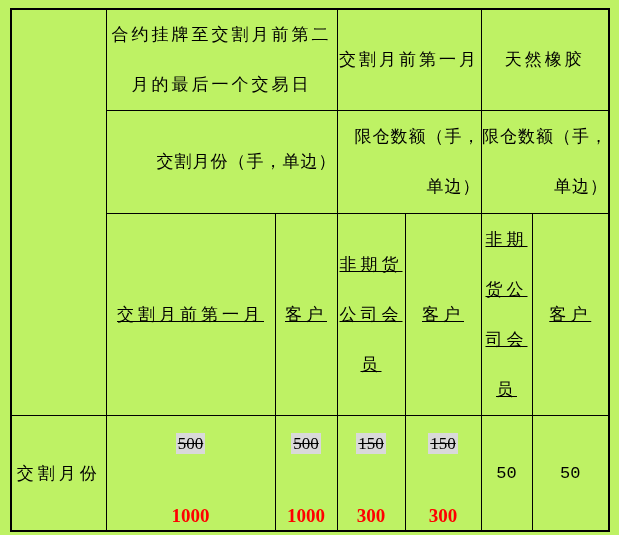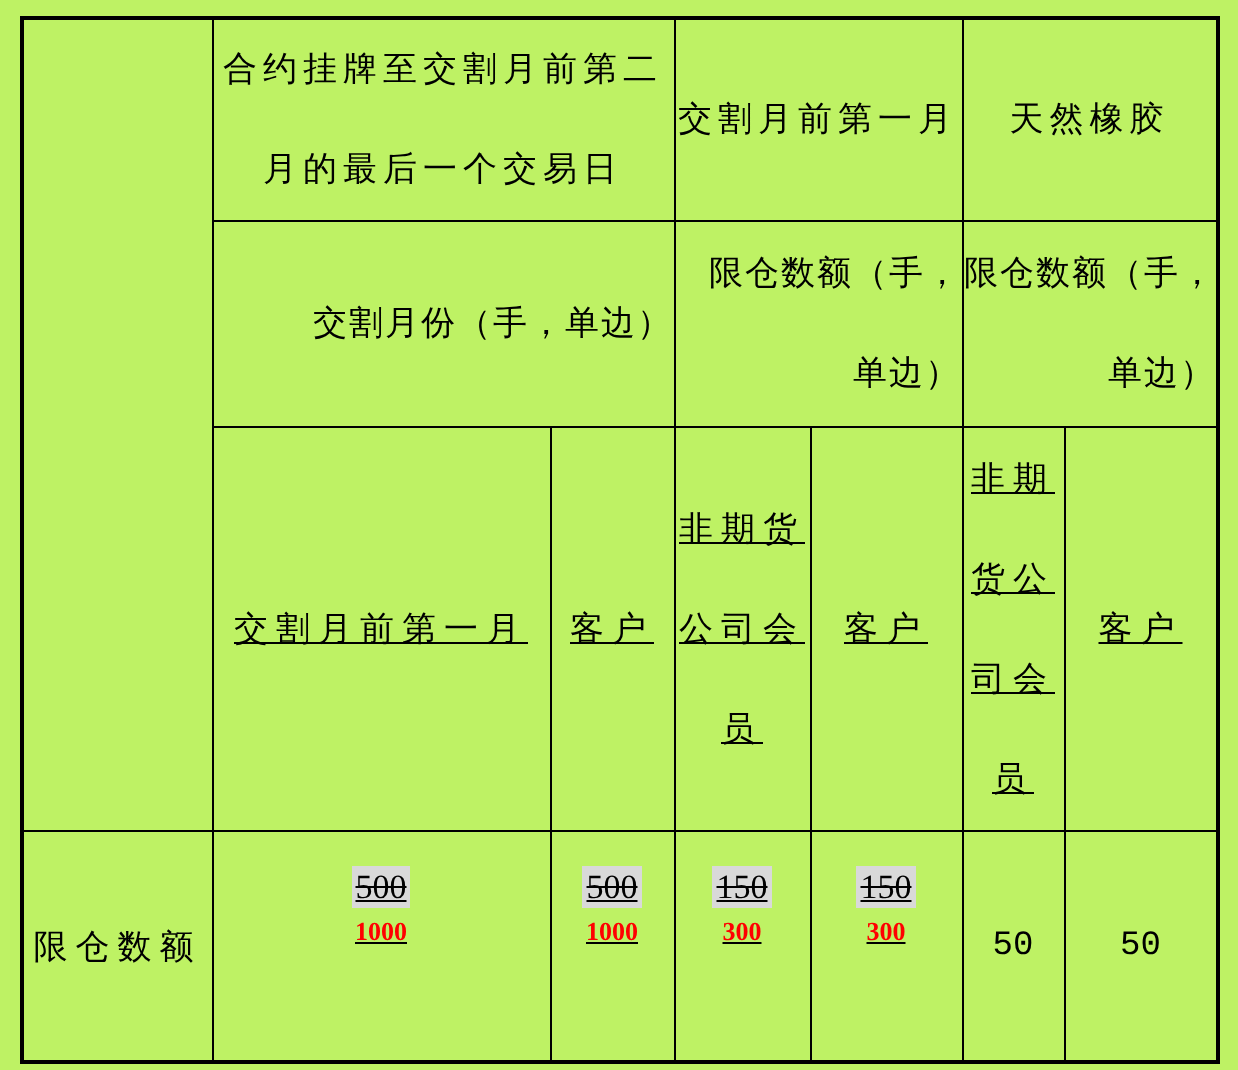--- a/index.html
+++ b/index.html
@@ -49,38 +49,37 @@
   tr.r3 td { height: 201px; text-decoration: underline; }
   tr.r4 td { height: 114px; }
 
   
   td.val-cell { vertical-align: top; }
   .val-wrap {
     box-sizing: border-box;
     height: 114px;
     display: flex;
     flex-direction: column;
-    justify-content: flex-start;
+    justify-content: space-between;
     align-items: center;
     padding: 17px 0 3px 0;
-    text-decoration: underline;
   }
   .old-val {
     display: inline-block;
     background: #d9d9d9;
     text-decoration: line-through;
     text-decoration-color: #000000;
     padding: 0 2px;
     font-size: 17px;
     line-height: 21px;
   }
   .new-val {
     color: #ff0000;
     font-weight: bold;
-    font-size: 13px;
+    font-size: 19px;
     line-height: 23px;
   }
   td.cur-cell { font-size: 17px; font-family: Liberation Mono, monospace; }
 </style>
 </head>
 <body>
 
 <div class="page">
   <table class="doc-table">
     <colgroup>
@@ -114,21 +113,21 @@
 公司会
 员</td>
         <td class="hdr hdr-party">客户</td>
         <td class="hdr hdr-party">非期
 货公
 司会
 员</td>
         <td class="hdr hdr-party">客户</td>
       </tr>
       <tr class="r4">
-        <td class="row-label">限仓数额</td>
+        <td class="row-label">交割月份</td>
         <td class="val-cell">
           <div class="val-wrap">
             <span class="old-val">500</span>
             <span class="new-val">1000</span>
           </div>
         </td>
         <td class="val-cell">
           <div class="val-wrap">
             <span class="old-val">500</span>
             <span class="new-val">1000</span>

